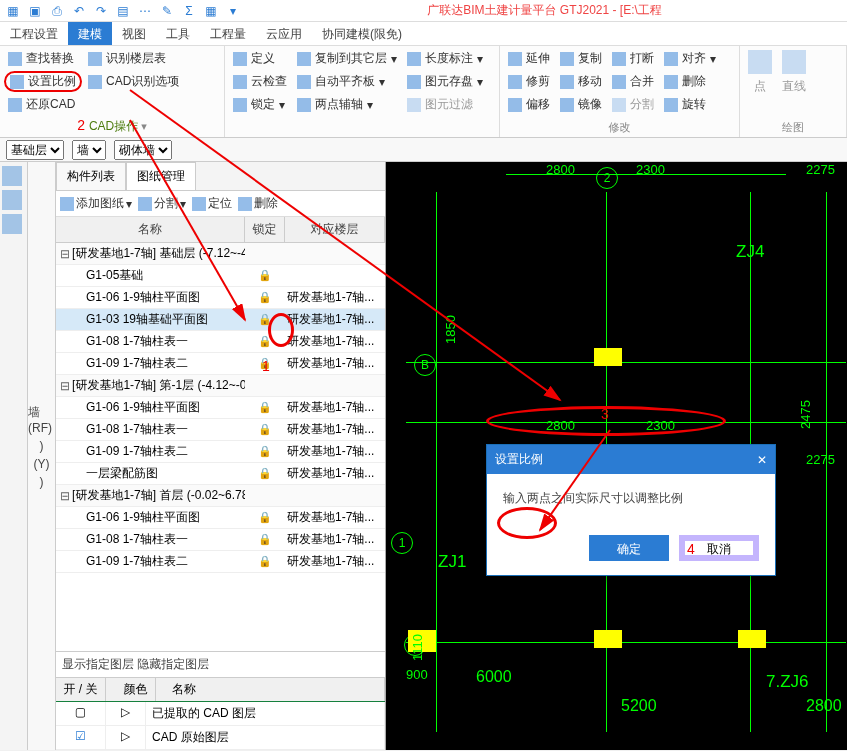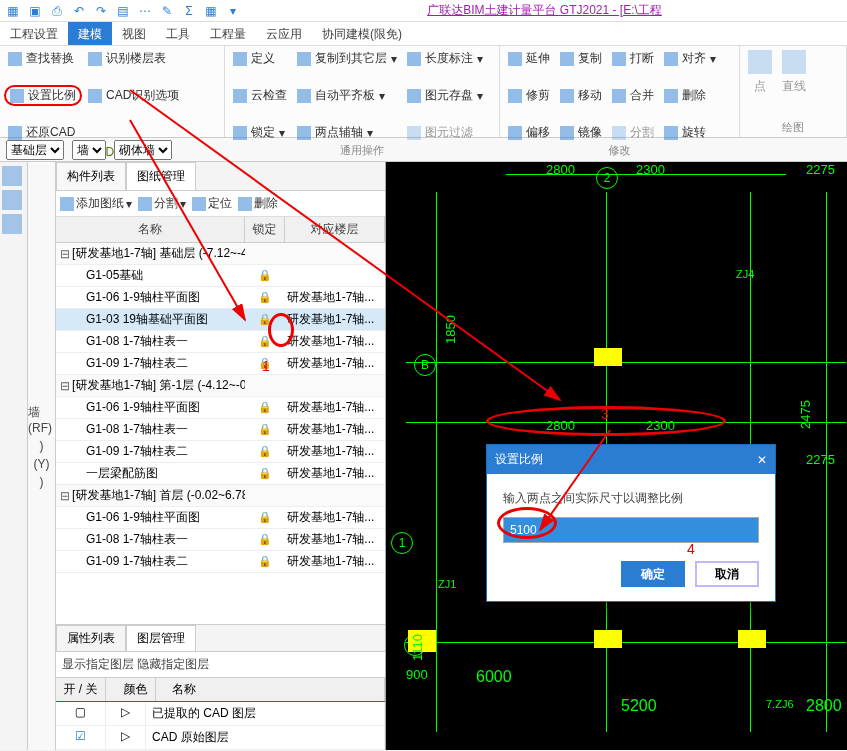--- a/index.html
+++ b/index.html
@@ -1,34 +1,34 @@
 <!DOCTYPE html>
 <html><head>
   <meta charset="utf-8">
   <style>
     * { margin: 0; padding: 0; box-sizing: border-box; font-family: "Microsoft YaHei", sans-serif; font-size: 12px; }
     body { width: 847px; height: 751px; overflow: hidden; background: #f0f0f0; position: relative; }
     
     .titlebar { height: 22px; background: #fff; display: flex; align-items: center; padding-left: 4px; border-bottom: 1px solid #ddd; }
     .titlebar .qat { display: flex; gap: 4px; }
     .titlebar .qat span { width: 18px; height: 18px; display: inline-flex; align-items: center; justify-content: center; color: #2b7cd3; }
-    .titlebar .title { flex: 1; text-align: center; color: #a21caf; text-decoration: underline; }
+    .titlebar .title { flex: 1; text-align: center; color: #ef4444; }
     
     .ribbon-tabs { height: 24px; display: flex; background: #fff; border-bottom: 1px solid #ddd; }
     .ribbon-tabs .tab { padding: 4px 10px; color: #444; cursor: pointer; }
     .ribbon-tabs .tab.active { background: #2b7cd3; color: #fff; }
     
     .ribbon { height: 92px; background: #fcfcfc; border-bottom: 1px solid #ccc; display: flex; }
     .ribbon-group { border-right: 1px solid #ddd; padding: 2px 4px; display: flex; flex-direction: column; justify-content: space-between; }
     .ribbon-group .group-content { display: flex; flex-wrap: wrap; gap: 2px; flex: 1; }
     .ribbon-group .group-label { text-align: center; color: #888; font-size: 11px; }
     .ribbon-group .group-label .drop { color: #4d7c0f; }
     .ribbon-btn { display: flex; align-items: center; gap: 4px; padding: 2px 4px; color: #333; white-space: nowrap; }
     .ribbon-btn .ico { width: 14px; height: 14px; display: inline-block; background: #2b7cd3; opacity: 0.5; }
-    .ribbon-col { display: flex; flex-direction: column; gap: 16px; }
+    .ribbon-col { display: flex; flex-direction: column; gap: 2px; }
     .circled { border: 2px solid #e00; border-radius: 12px; padding: 0 4px; }
     
     .selector-row { height: 24px; background: #f8f8f8; display: flex; align-items: center; gap: 8px; padding: 0 6px; border-bottom: 1px solid #ccc; }
     .selector-row select { height: 20px; font-size: 12px; }
     
     .main { display: flex; height: 588px; }
     .left-strip { width: 28px; background: #f4f4f4; border-right: 1px solid #ccc; display: flex; flex-direction: column; gap: 4px; padding: 4px 2px; }
     .left-strip span { width: 20px; height: 20px; background: #2b7cd3; opacity: 0.4; }
     .left-extra { width: 28px; background: #f8f8f8; border-right: 1px solid #ccc; padding-top: 240px; display: flex; flex-direction: column; align-items: center; font-size: 11px; color: #444; }
     .left-extra div { padding: 2px 0; }
@@ -68,33 +68,33 @@
     .layer-table .lh div { padding: 3px 6px; border-right: 1px solid #ccc; }
     .layer-table .lrow { display: flex; border-bottom: 1px solid #eee; }
     .layer-table .lrow div { padding: 3px 6px; border-right: 1px solid #eee; }
     .lc1 { width: 50px; text-align: center; }
     .lc2 { width: 40px; text-align: center; }
     .lc3 { flex: 1; }
     
     .canvas { flex: 1; position: relative; background: #000; overflow: hidden; }
     .canvas .yellow { position: absolute; background: yellow; }
     .canvas .green-line { position: absolute; background: #0f0; }
-    .canvas .green-text { position: absolute; color: #0f0; font-size: 11px; margin-top: 26px; }
+    .canvas .green-text { position: absolute; color: #0f0; font-size: 17px; }
     .canvas .axis-circle { position: absolute; width: 22px; height: 22px; border: 1px solid #0f0; border-radius: 50%; display: flex; align-items: center; justify-content: center; color: #0f0; font-size: 12px; }
     .canvas .dim-text { position: absolute; color: #0f0; font-size: 13px; }
     
     .dialog { position: absolute; left: 490px; top: 450px; width: 290px; background: #fff; border: 1px solid #1a6fb8; box-shadow: 0 4px 12px rgba(0,0,0,0.4); }
     .dialog-title { background: #2b7cd3; color: #fff; padding: 6px 8px; display: flex; justify-content: space-between; align-items: center; }
     .dialog-title .close { cursor: pointer; }
     .dialog-body { padding: 16px 16px 8px; }
     .dialog-body .hint { color: #444; margin-bottom: 10px; }
     .dialog-body input { width: 100%; height: 26px; padding: 2px 6px; border: 1px solid #aaa; }
     .dialog-body input.sel { background: #338fde; color: #fff; }
     .dialog-footer { display: flex; justify-content: flex-end; gap: 10px; padding: 10px 16px 14px; }
-    .dialog-footer button { width: 64px; height: 26px; border: 2px solid #c4b5fd; background: #fff; cursor: pointer; font-weight: bold; }
+    .dialog-footer button { width: 80px; height: 26px; border: 6px solid #c4b5fd; background: #fff; cursor: pointer; }
     .dialog-footer button.primary { background: #2b7cd3; color: #fff; border-color: #2b7cd3; }
     .red-circle { position: absolute; border: 3px solid #e00; border-radius: 50%; pointer-events: none; }
     .red-ellipse { position: absolute; border: 3px solid #e00; border-radius: 50%; pointer-events: none; }
   </style>
 </head>
 <body>
 
 <div class="titlebar">
   <div class="qat">
     <span>▦</span>
@@ -173,21 +173,20 @@
       </div>
       <div class="ribbon-col">
         <div class="ribbon-btn"><span class="ico"></span><span>长度标注</span> ▾</div>
         <div class="ribbon-btn"><span class="ico"></span><span>图元存盘</span> ▾</div>
         <div class="ribbon-btn" style="opacity:.5">
             <span class="ico"></span>
             <span>图元过滤</span>
           </div>
       </div>
     </div>
-    <div class="group-label">通用操作</div>
   </div>
 
   <div class="ribbon-group" style="width:240px">
     <div class="group-content">
       <div class="ribbon-col">
         <div class="ribbon-btn">
             <span class="ico"></span>
             <span>延伸</span>
           </div>
         <div class="ribbon-btn">
@@ -443,24 +442,20 @@
             <span>G1-09 1-7轴柱表二</span>
           </div>
           <div class="cell-lock">
             <span class="lock-ico">🔒</span>
           </div>
           <div class="cell-layer">研发基地1-7轴...</div>
         </div>
       </div>
 
     <div class="prop-panel">
-      <div class="prop-tabs">
-        <div class="ptab">属性列表</div>
-        <div class="ptab active">图层管理</div>
-      </div>
       <div class="layer-sub">显示指定图层  隐藏指定图层</div>
       <div class="layer-table">
         <div class="lh">
           <div class="lc1">开 / 关</div>
           <div class="lc2">颜色</div>
           <div class="lc3">名称</div>
         </div>
         <div class="lrow">
           <div class="lc1">▢</div>
           <div class="lc2">▷</div>
@@ -530,21 +525,20 @@
 
     <div class="red-ellipse" style="left:100px;top:244px;width:240px;height:30px"></div>
 
     <div class="dialog" style="left:100px;top:282px">
       <div class="dialog-title">
         <span>设置比例</span>
         <span class="close">✕</span>
       </div>
       <div class="dialog-body">
         <div class="hint">输入两点之间实际尺寸以调整比例</div>
-        <input class="sel" value="5100" style="">
         <span class="annot-num" style="left:200px;top:96px">4</span>
       </div>
       <div class="dialog-footer">
         <button class="primary">确定</button>
         <button>取消</button>
       </div>
 
       <div class="red-circle" style="left:10px;top:62px;width:60px;height:32px"></div>
     </div>
   </div>

